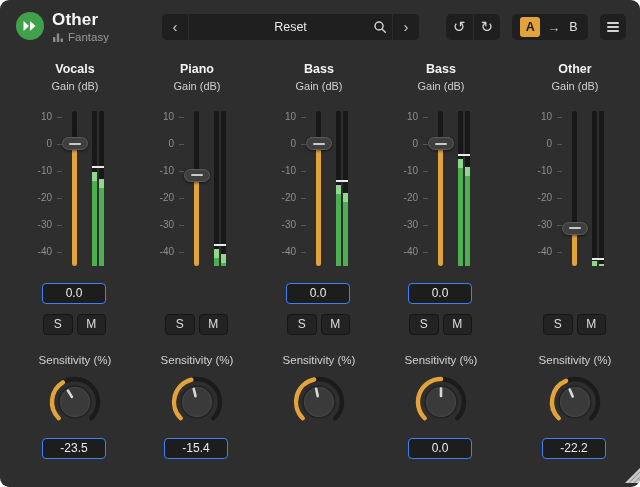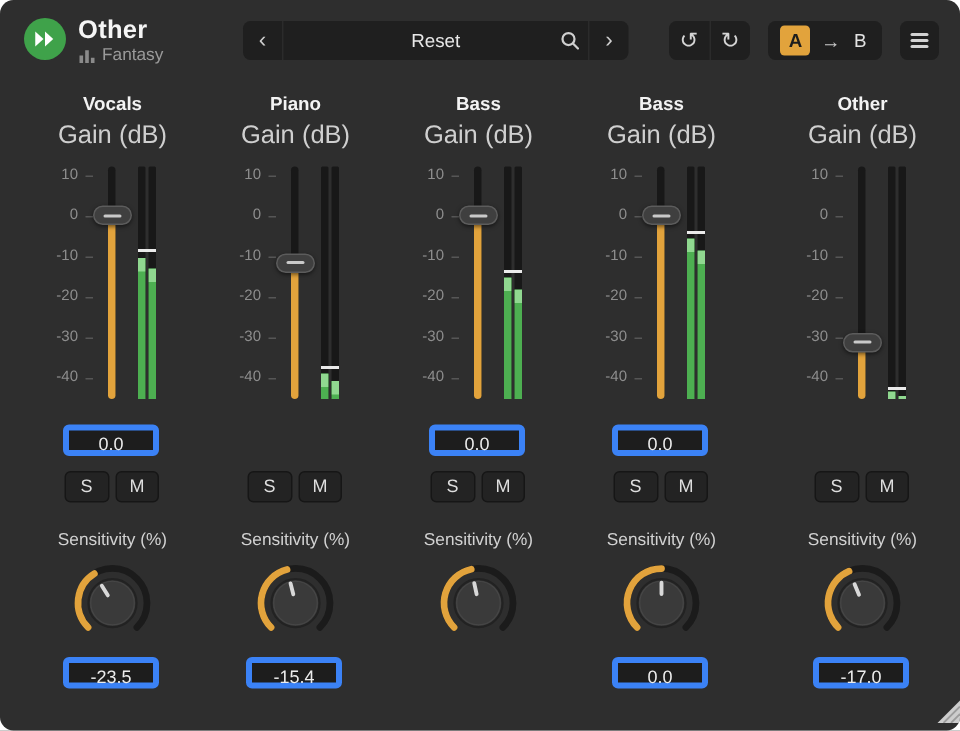--- a/index.html
+++ b/index.html
@@ -33,40 +33,40 @@
   .ab-arrow { color:#c8c8c8; font-size:13px; }
   .ab-b { color:#e2e2e2; font-size:12.5px; cursor:pointer; padding:0 2px; }
   .menu-btn { left:600px; width:26px; justify-content:center; cursor:pointer; }
   .hamburger { display:flex; flex-direction:column; gap:2.5px; }
   .hamburger span { display:block; width:12px; height:1.6px; background:#d2d2d2; border-radius:1px; }
 
   
   .strip { position:absolute; top:58px; width:122px; height:404px; }
   .ch-name { position:absolute; top:4px; left:0; right:0; text-align:center; font-size:12.5px;
              font-weight:bold; color:#f3f3f3; }
-  .ch-param { position:absolute; top:22px; left:0; right:0; text-align:center; font-size:17px; color:#cfcfcf; }
+  .ch-param { position:absolute; top:22px; left:0; right:0; text-align:center; font-size:11px; color:#cfcfcf; }
 
   .fader { position:absolute; top:48px; left:0; width:122px; height:164px; }
   .sl { position:absolute; left:0; width:38px; text-align:right; font-size:10px; color:#8e8e8e; height:10px; line-height:10px; }
   .tick { position:absolute; left:43px; width:5px; height:1px; background:#565656; }
   .track { position:absolute; left:58px; top:5px; width:5px; height:155px; background:#181818; border-radius:2.5px; cursor:pointer; }
   .ffill { position:absolute; left:58px; width:5px; background:var(--accent,#E2A33C); border-radius:2.5px; }
   .handle { position:absolute; left:48px; width:26px; height:13px; background:#3f3f3f;
             border:1px solid #5c5c5c; border-radius:6.5px; box-sizing:border-box;
             box-shadow:0 1px 3px rgba(0,0,0,.55); cursor:grab; }
   .handle::after { content:""; position:absolute; left:50%; top:50%; transform:translate(-50%,-50%);
                    width:12px; height:2px; background:#c9c9c9; border-radius:1px; }
   .mbar { position:absolute; top:5px; width:5px; height:155px; background:#181818; border-radius:1px; }
   .mbar.l { left:78px; } .mbar.r { left:85px; }
   .mfill { position:absolute; bottom:0; left:0; width:100%; background:var(--meter,#4DAF51); overflow:hidden; }
   .mcap { position:absolute; top:0; left:0; width:100%; height:9px; background:var(--meter-bright,#90D890); }
   .peak { position:absolute; left:78px; width:12px; height:2px; background:#eaeaea; }
 
   .valbox { position:absolute; left:28px; width:64px; height:21px; background:#1d1d1d;
-            border:4px solid #3b82f6; border-radius:4px; box-sizing:border-box;
+            border:1px solid #3b82f6; border-radius:4px; box-sizing:border-box;
             text-align:center; line-height:19px; font-size:12px; color:#ececec; cursor:text; }
   .gain-val { top:225px; }
   .sens-val { top:380px; }
 
   .sm { position:absolute; top:256px; left:29px; width:63px; display:flex; gap:4px; }
   .smbtn { flex:1; height:21px; background:#232323; border:1px solid #161616; border-radius:4px;
            box-sizing:border-box; text-align:center; line-height:19px; font-size:12px; color:#dedede; cursor:pointer; }
 
   .sens-label { position:absolute; top:296px; left:0; right:0; text-align:center; font-size:11.5px; color:#d2d2d2; }
   .knob { position:absolute; top:316px; left:33px; width:56px; height:56px; cursor:grab; }
@@ -376,21 +376,21 @@
     </div>
 
     <div class="sens-label">Sensitivity (%)</div>
     <div class="knob"><svg width="56" height="56" viewBox="0 0 56 56">
        <path d="M 11.74 44.26 A 23 23 0 1 1 44.26 44.26" stroke="#1b1b1b" stroke-width="4.5" fill="none" stroke-linecap="round"></path>
        <path d="M 11.74 44.26 A 23 23 0 0 1 19.03 6.82" stroke="#E2A33C" stroke-width="4.5" fill="none" stroke-linecap="round"></path>
        <circle cx="28" cy="28" r="16" fill="#3a3a3a" stroke="#222222" stroke-width="1.5"></circle>
        <circle cx="28" cy="28" r="14.5" fill="none" stroke="#464646" stroke-width="0.8"></circle>
        <line x1="25.66" y1="22.47" x2="22.74" y2="15.57" stroke="#d8d8d8" stroke-width="2.6" stroke-linecap="round"></line>
      </svg></div>
-    <div class="valbox sens-val">-17.0</div>
+    <div class="valbox sens-val">-22.2</div>
   </div>
     </div>
 
   <div class="grip-corner">
     <svg width="18" height="18" viewBox="0 0 18 18">
       <polygon points="18,3 18,18 3,18" fill="#cdcdcd"></polygon>
       <line x1="7" y1="18" x2="18" y2="7" stroke="#9c9c9c" stroke-width="1.2"></line>
       <line x1="12" y1="18" x2="18" y2="12" stroke="#9c9c9c" stroke-width="1.2"></line>
     </svg>
   </div>

